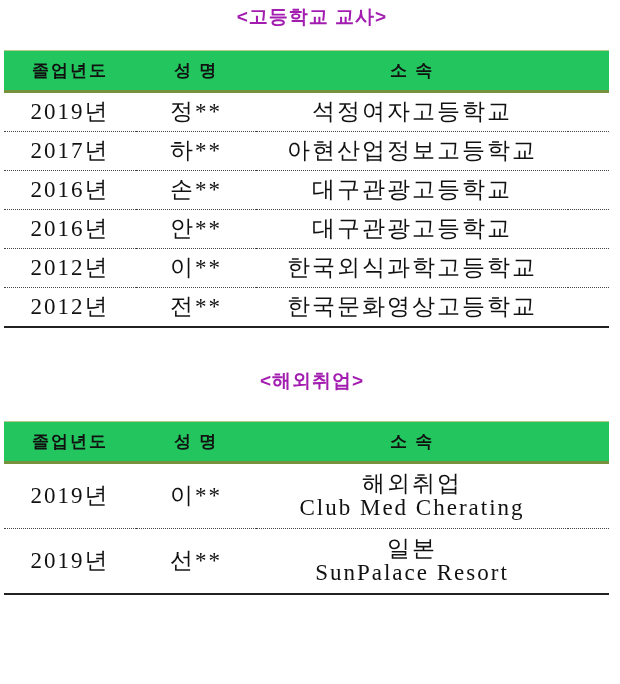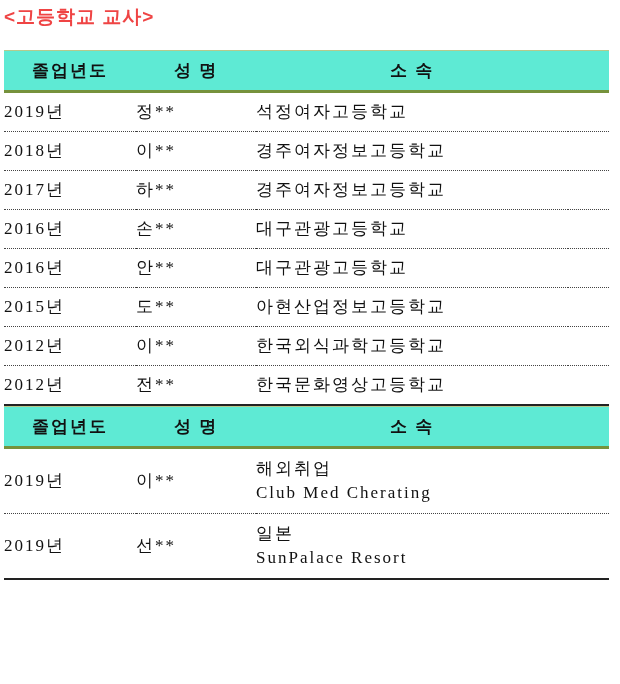--- a/index.html
+++ b/index.html
@@ -16,54 +16,56 @@
     width: 620px;
     height: 684px;
     padding: 3px 0 0 4px;
     box-sizing: border-box;
   }
   .sec-heading {
     font-family: "Liberation Sans", "DejaVu Sans", sans-serif;
     font-weight: bold;
     font-size: 19px;
     letter-spacing: 1px;
-    color: #ef4444;
+    color: #a21caf;
     margin: 0;
     line-height: 23px;
+    text-align: center;
   }
   .sec-heading.first { margin: 2px 0 22px 0; }
   .sec-heading.second { margin: 41px 0 29px 0; }
 
   table.rtable {
     width: 605px;
     table-layout: fixed;
     border-collapse: collapse;
     border-spacing: 0;
     border-bottom: 2px solid #222222;
   }
   col.c1 { width: 132px; }
   col.c2 { width: 120px; }
   col.c3 { width: 312px; }
   col.c4 { width: 41px; }
 
   table.rtable thead th {
-    background: #5eead4;
+    background: #22c55e;
     border-top: 1px solid #b5ca8d;
     border-bottom: 3px solid #76923c;
     height: 39px;
     font-size: 17px;
     font-weight: bold;
     letter-spacing: 2px;
     text-align: center;
     color: #111111;
     padding: 0;
   }
   table.rtable tbody td {
+    text-align: center;
     vertical-align: middle;
-    font-size: 17px;
+    font-size: 23px;
     letter-spacing: 2px;
     line-height: 24px;
     padding: 7px 0;
   }
   table.rtable.tall tbody td { padding: 8px 0; }
   table.rtable tbody tr + tr td {
     border-top: 1px dotted #444444;
   }
 </style>
 </head>
@@ -91,56 +93,40 @@
       <tbody>
           <tr>
             <td>2019년</td>
             <td>정**</td>
             <td>
               <div>석정여자고등학교</div>
             </td>
             <td></td>
           </tr>
           <tr>
-            <td>2018년</td>
-            <td>이**</td>
-            <td>
-              <div>경주여자정보고등학교</div>
-            </td>
-            <td></td>
-          </tr>
-          <tr>
             <td>2017년</td>
             <td>하**</td>
             <td>
-              <div>경주여자정보고등학교</div>
+              <div>아현산업정보고등학교</div>
             </td>
             <td></td>
           </tr>
           <tr>
             <td>2016년</td>
             <td>손**</td>
             <td>
               <div>대구관광고등학교</div>
             </td>
             <td></td>
           </tr>
           <tr>
             <td>2016년</td>
             <td>안**</td>
             <td>
               <div>대구관광고등학교</div>
-            </td>
-            <td></td>
-          </tr>
-          <tr>
-            <td>2015년</td>
-            <td>도**</td>
-            <td>
-              <div>아현산업정보고등학교</div>
             </td>
             <td></td>
           </tr>
           <tr>
             <td>2012년</td>
             <td>이**</td>
             <td>
               <div>한국외식과학고등학교</div>
             </td>
             <td></td>
@@ -151,20 +137,21 @@
             <td>
               <div>한국문화영상고등학교</div>
             </td>
             <td></td>
           </tr>
         </tbody>
     </table>
   </section>
 
   <section>
+    <h2 class="sec-heading second">&lt;해외취업&gt;</h2>
     <table class="rtable tall">
       <colgroup>
           <col class="c1">
           <col class="c2">
           <col class="c3">
           <col class="c4">
         </colgroup>
       <thead>
         <tr>
           <th>졸업년도</th>

